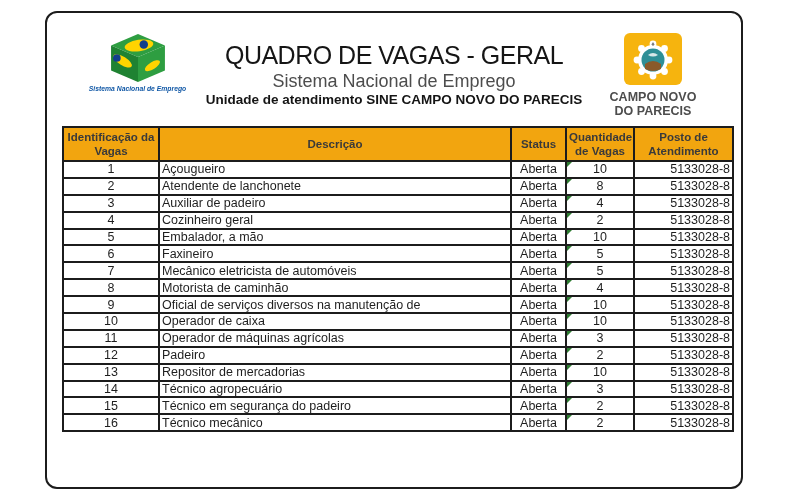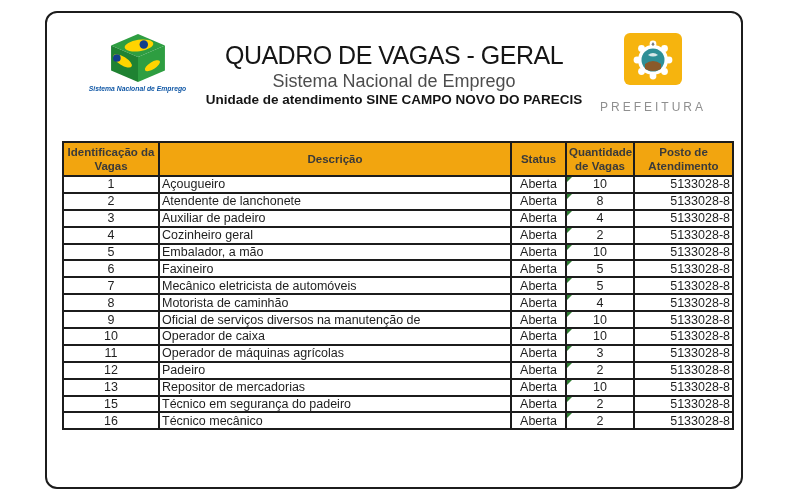--- a/index.html
+++ b/index.html
@@ -21,21 +21,21 @@
   .main-title { font-size:25px; font-weight:normal; color:#151515; letter-spacing:-0.5px; }
   .sub-title  { font-size:18px; color:#4d4d4d; margin-top:1px; }
   .unit-line  { font-size:13.5px; font-weight:bold; color:#151515; }
 
   .city-block { position:absolute; right:18px; top:20px; width:140px; text-align:center; }
   .city-crest { display:block; margin:0 auto; }
   .city-name  { font-size:12.5px; font-weight:bold; color:#4d4d4d; line-height:1.1; margin-top:6px; }
   .city-sub   { font-size:12px; letter-spacing:3px; color:#8f8f8f; margin-top:15px; }
 
   
-  table.vagas { position:absolute; left:15px; top:128px; width:670px;
+  table.vagas { position:absolute; left:15px; top:113px; width:670px;
                 border-collapse:collapse; table-layout:fixed; }
   table.vagas th { background:var(--header_yellow,#F2A50F); border:2px solid var(--border_dark,#1c1c1c);
                    font-size:11.5px; font-weight:bold; color:#3a3a3a; height:34px;
                    line-height:1.25; padding:1px 2px; text-align:center; }
   table.vagas td { border:2px solid var(--border_dark,#1c1c1c); font-size:12.5px; color:#1e1e1e;
                    height:16.9px; padding:0 2px; white-space:nowrap; overflow:hidden; background:#fff; }
   td.c0 { text-align:center; }
   td.c1 { text-align:left; padding-left:6px; }
   td.c2 { text-align:center; padding-left:5px; }
   td.c3 { text-align:center; position:relative; }
@@ -80,20 +80,24 @@
         <circle cx="29" cy="43" r="3.4"></circle>
           <circle cx="17.5" cy="38.5" r="3.4"></circle>
         <circle cx="13" cy="27" r="3.4"></circle>
           <circle cx="17.5" cy="15.5" r="3.4"></circle>
       </g>
       <circle cx="29" cy="27" r="11.5" fill="#2F8F96"></circle>
       <path d="M21 31 Q29 25 37 31 L37 36 Q29 40 21 36 Z" fill="#8a5a2a"></path>
       <path d="M24 22 q5 -4 10 0 q-5 3 -10 0" fill="#d9e8e9"></path>
       <path d="M29 9 l1.6 2.6 -1.6 1.4 -1.6 -1.4 Z" fill="#7a7a7a"></path>
     </svg>
+    <div class="city-name">
+      <span>CAMPO NOVO</span><br>
+      <span>DO PARECIS</span>
+    </div>
     <div class="city-sub">PREFEITURA</div>
   </div>
 
   <table class="vagas">
     <colgroup>
       <col style="width:96px">
         <col style="width:352px">
         <col style="width:55px">
       <col style="width:68px">
         <col style="width:99px">
@@ -193,20 +197,27 @@
           <td class="c4">5133028-8</td>
         </tr>
         <tr>
           <td class="c0">13</td>
           <td class="c1">Repositor de mercadorias</td>
           <td class="c2">Aberta</td>
           <td class="c3"><span class="tri"></span>10</td>
           <td class="c4">5133028-8</td>
         </tr>
         <tr>
+          <td class="c0">14</td>
+          <td class="c1">Técnico agropecuário</td>
+          <td class="c2">Aberta</td>
+          <td class="c3"><span class="tri"></span>3</td>
+          <td class="c4">5133028-8</td>
+        </tr>
+        <tr>
           <td class="c0">15</td>
           <td class="c1">Técnico em segurança do padeiro</td>
           <td class="c2">Aberta</td>
           <td class="c3"><span class="tri"></span>2</td>
           <td class="c4">5133028-8</td>
         </tr>
         <tr>
           <td class="c0">16</td>
           <td class="c1">Técnico mecânico</td>
           <td class="c2">Aberta</td>

